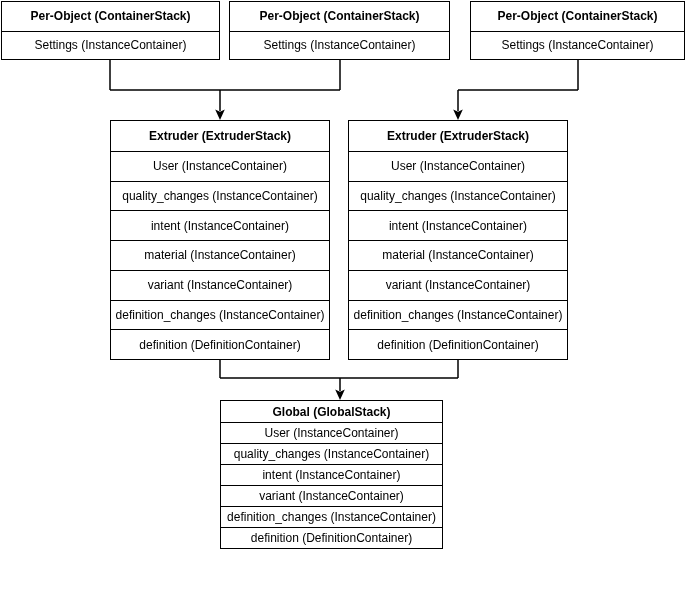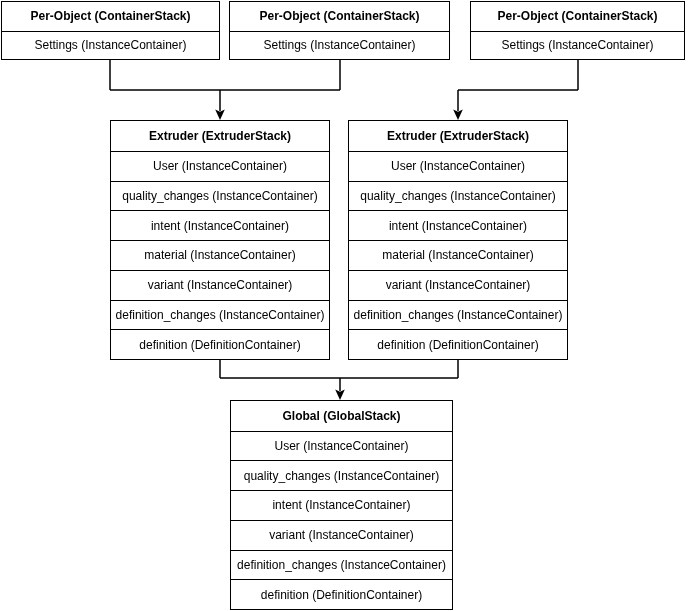--- a/index.html
+++ b/index.html
@@ -92,21 +92,21 @@
     <div class="cell header">Extruder (ExtruderStack)</div>
     <div class="cell">User (InstanceContainer)</div>
     <div class="cell">quality_changes (InstanceContainer)</div>
     <div class="cell">intent (InstanceContainer)</div>
     <div class="cell">material (InstanceContainer)</div>
     <div class="cell">variant (InstanceContainer)</div>
     <div class="cell">definition_changes (InstanceContainer)</div>
     <div class="cell">definition (DefinitionContainer)</div>
   </div>
 
-  <div class="node" style="left:230px;top:400px;width:223px;height:210px">
+  <div class="node" style="left:220px;top:400px;width:223px;height:149px">
     <div class="cell header">Global (GlobalStack)</div>
     <div class="cell">User (InstanceContainer)</div>
     <div class="cell">quality_changes (InstanceContainer)</div>
     <div class="cell">intent (InstanceContainer)</div>
     <div class="cell">variant (InstanceContainer)</div>
     <div class="cell">definition_changes (InstanceContainer)</div>
     <div class="cell">definition (DefinitionContainer)</div>
   </div>
 
 </div>

